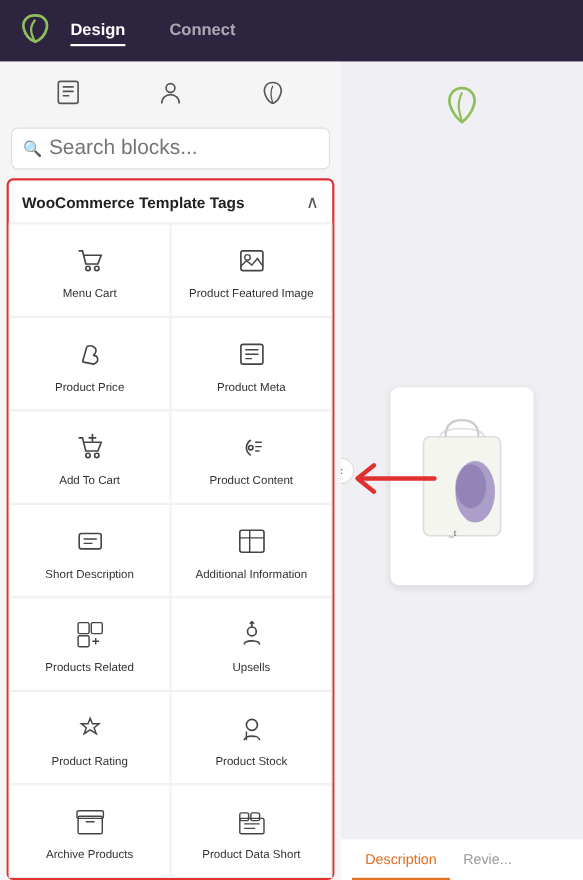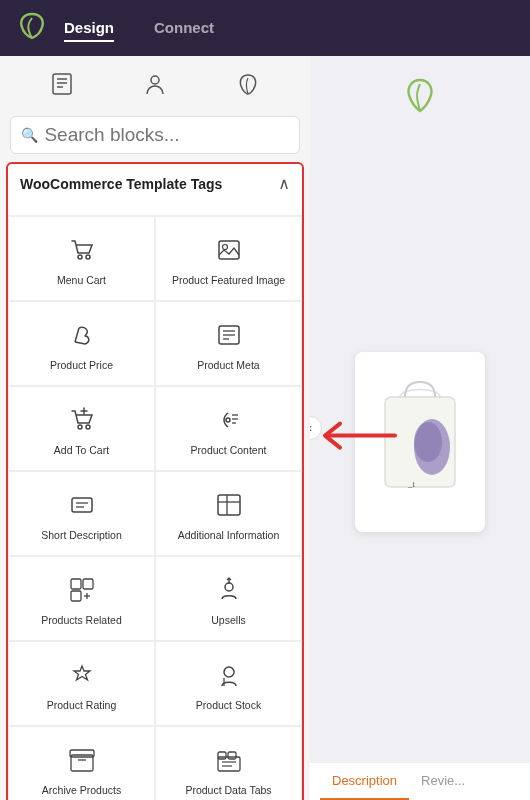--- a/index.html
+++ b/index.html
@@ -115,21 +115,21 @@
       border: 2.5px solid #e03030;
       border-radius: 6px;
       margin: 0 6px 8px 6px;
       background: #fff;
       flex-shrink: 0;
     }
     .woo-header {
       display: flex;
       align-items: center;
       justify-content: space-between;
-      padding: 10px 12px 22px 12px;
+      padding: 10px 12px 8px 12px;
       border-bottom: 1px solid #eee;
     }
     .woo-title {
       font-size: 14px;
       font-weight: 700;
       color: #222;
     }
     .woo-chevron {
       color: #555;
       font-size: 16px;
@@ -476,21 +476,21 @@
           <div class="block-item">
     <div class="block-icon">
       <svg width="30" height="30" viewBox="0 0 30 30" fill="none">
                 <rect x="4" y="12" width="22" height="14" rx="1.5" stroke="#444" stroke-width="1.3" fill="none"></rect>
                 <rect x="4" y="7" width="8" height="7" rx="1.5" stroke="#444" stroke-width="1.3" fill="none"></rect>
                 <rect x="14" y="7" width="8" height="7" rx="1.5" stroke="#444" stroke-width="1.3" fill="none"></rect>
                 <line x1="8" y1="17" x2="22" y2="17" stroke="#444" stroke-width="1.2"></line>
                 <line x1="8" y1="21" x2="18" y2="21" stroke="#444" stroke-width="1.2"></line>
               </svg>
     </div>
-    <span class="block-label">Product Data Tabs</span>
+    <span class="block-label">Product Data Short</span>
   </div>
         </div>
     </div>
 
     <div class="standard-section">
       <div class="standard-header">
         <span class="standard-title">Standard</span>
         <span style="color:#555;font-size:16px;">∨</span>
       </div>
     </div>

